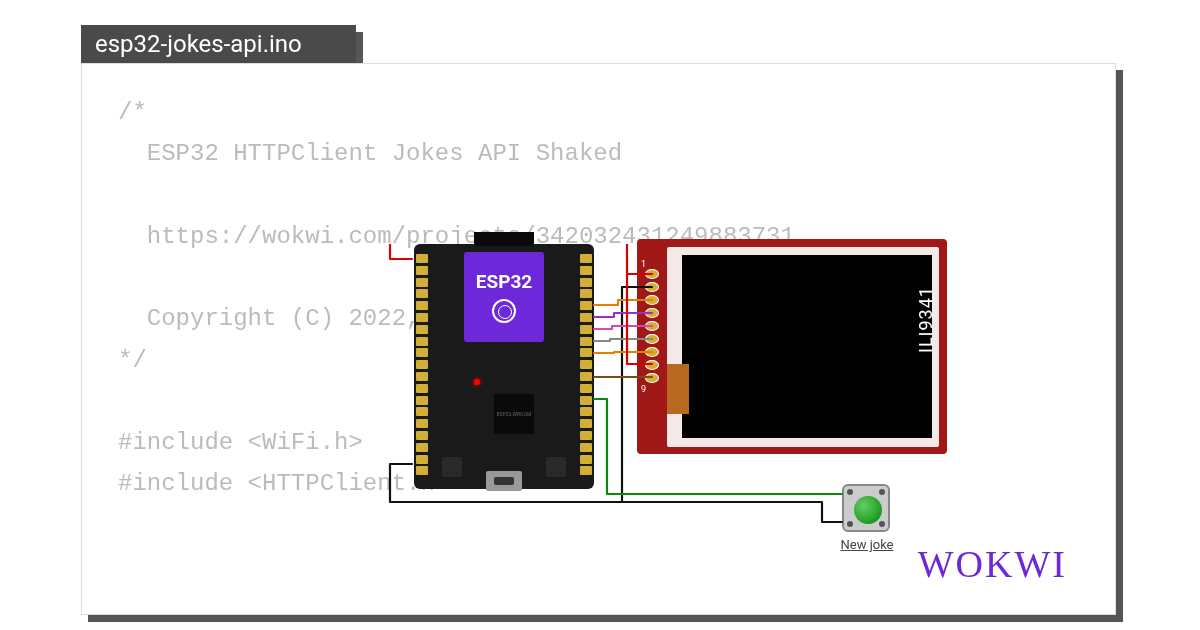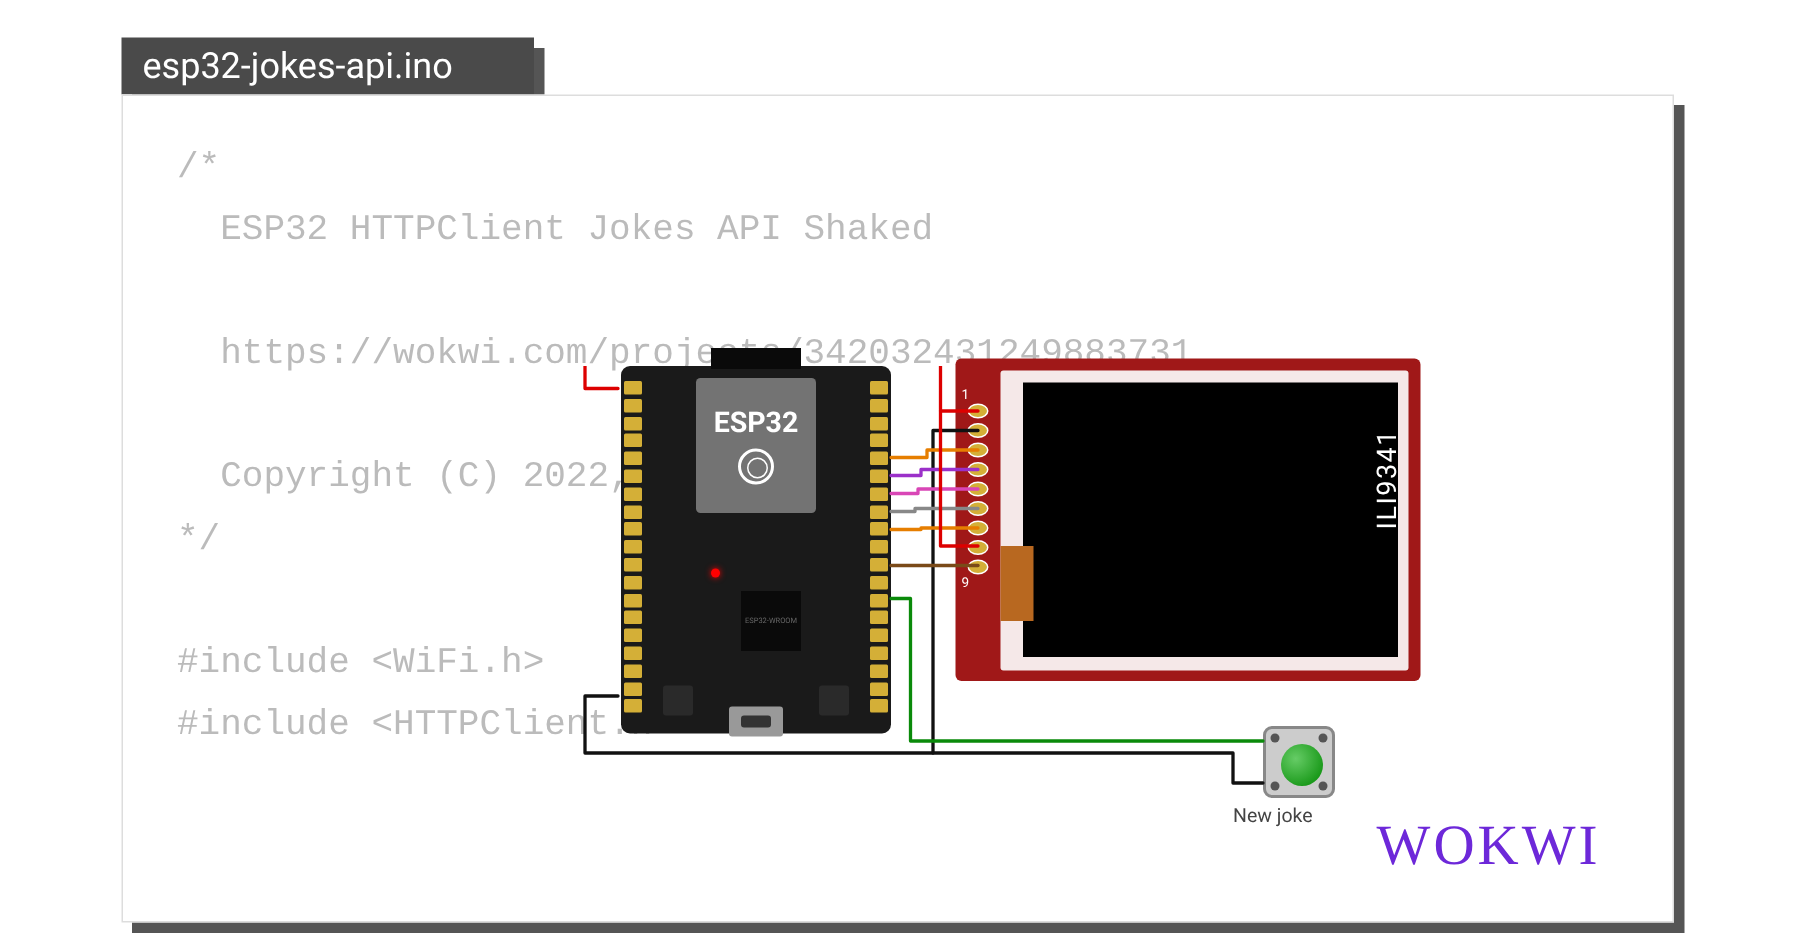--- a/index.html
+++ b/index.html
@@ -89,21 +89,21 @@
       height: 9px;
       background: #d4af37;
       border-radius: 1px;
     }
     .shield {
       position: absolute;
       left: 50px;
       top: 8px;
       width: 80px;
       height: 90px;
-      background: #737373;
+      background: #6d28d9;
       border-radius: 3px;
     }
     .shield-label {
       color: #fff;
       font-size: 19px;
       font-weight: bold;
       text-align: center;
       padding-top: 18px;
     }
     .shield-logo {
@@ -277,21 +277,22 @@
     .pc2 { right: 3px; top: 3px; }
     .pc3 { left: 3px; bottom: 3px; }
     .pc4 { right: 3px; bottom: 3px; }
     .pushbutton-label {
       position: absolute;
       left: 440px;
       top: 293px;
       font-size: 13px;
       color: #444;
       width: 90px;
-      text-align: left;
+      text-align: center;
+      text-decoration: underline;
     }
     
     .wires {
       position: absolute;
       left: 0;
       top: 0;
       width: 620px;
       height: 330px;
       pointer-events: none;
     }

